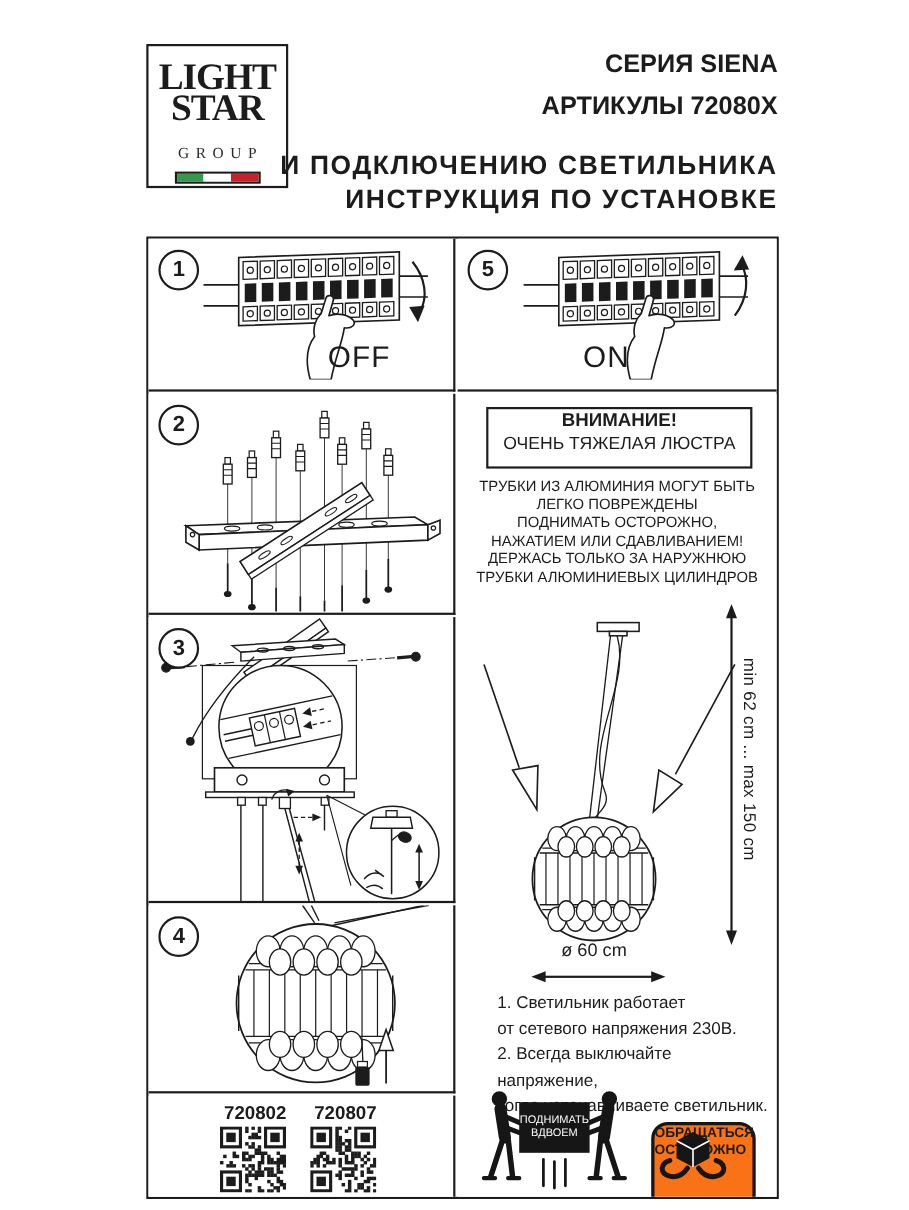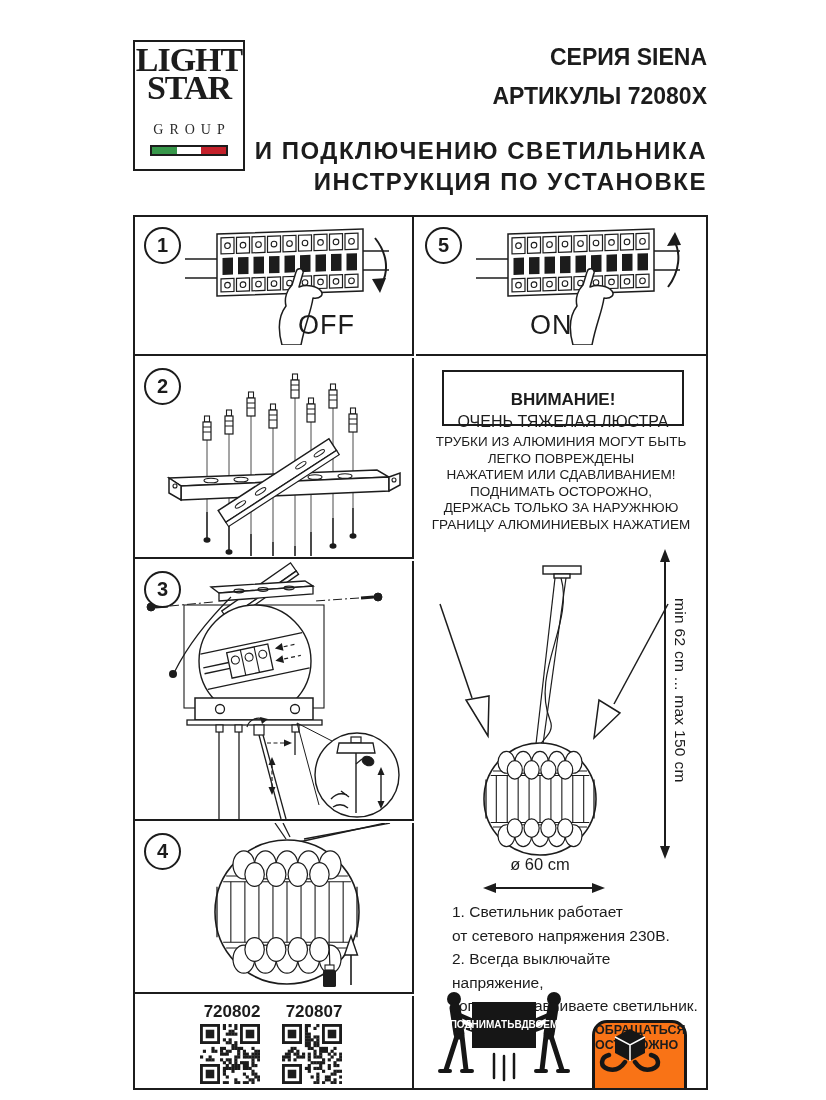--- a/index.html
+++ b/index.html
@@ -1,20 +1,20 @@
 <!DOCTYPE html>
 <html><head>
 <meta charset="utf-8">
 <style>
 *{margin:0;padding:0;box-sizing:border-box}
 html,body{width:826px;height:1100px;background:#fff}
 body{position:relative;font-family:"Liberation Sans",sans-serif;color:#1c1c1c;overflow:hidden}
 .page{position:absolute;inset:0}
 
-.logo{position:absolute;left:133px;top:40px;width:112px;height:131px;border:2px solid #1c1c1c;text-align:center;padding-top:4px;background:#fff}
+.logo{position:absolute;left:133px;top:40px;width:129px;height:131px;border:2px solid #1c1c1c;text-align:center;padding-top:15px;background:#fff}
 .logo-word{font-family:"Liberation Serif",serif;font-weight:bold;font-size:34px;line-height:28px;letter-spacing:-1px}
 .logo-group{font-family:"Liberation Serif",serif;font-size:14px;letter-spacing:6px;margin-top:20px;padding-left:6px;color:#2a2a2a}
 .logo-flag{width:78px;height:11px;border:2px solid #1c1c1c;margin:7px auto 0;display:flex}
 .logo-flag i{flex:1}
 .fg{background:#37974a}.fw{background:#fff}.fr{background:#c4212b}
 .head-right{position:absolute;right:119px;top:44px;text-align:right;font-weight:bold}
 .series{font-size:23px}
 .articles{font-size:23px;margin-top:12px}
 .doc-title{font-size:24px;margin-top:25px;line-height:31px;letter-spacing:1.5px}
 
@@ -36,38 +36,38 @@
 .c5 .switch-label{left:114px;top:93px}
 .fig2{left:8px;top:8px}
 .fig3{left:0;top:0}
 .fig4{left:0;top:0}
 
 .art{position:absolute;top:6px;width:70px;text-align:center;font-weight:bold;font-size:17px}
 .art1{left:62px}.art2{left:144px}
 .qr{position:absolute;top:28px;width:60px;height:60px}
 .qr1{left:65px}.qr2{left:147px}
 
-.warnbox{position:absolute;left:26px;top:12px;width:242px;height:56px;border:2px solid #1c1c1c;text-align:center;padding-top:18px}
+.warnbox{position:absolute;left:26px;top:12px;width:242px;height:56px;border:2px solid #1c1c1c;text-align:center;padding-top:0}
 .warn-title{font-size:17px;font-weight:bold}
 .warn-sub{font-size:16px;margin-top:3px}
 .warn-lines{position:absolute;left:0;top:76px;width:100%;text-align:center;font-weight:normal;font-size:13.5px;line-height:16.6px}
 .fig-ch{left:0;top:190px}
 .dimv{position:absolute;left:248px;top:203px;width:2px;height:286px;background:#1c1c1c}
 .tri{position:absolute;width:0;height:0}
 .tri-up{left:244px;top:191px;border-left:5px solid transparent;border-right:5px solid transparent;border-bottom:13px solid #1c1c1c}
 .tri-down{left:244px;top:488px;border-left:5px solid transparent;border-right:5px solid transparent;border-top:13px solid #1c1c1c}
 .dimv-label{position:absolute;left:255px;top:240px;writing-mode:vertical-rl;font-size:15.5px;letter-spacing:.3px}
 .dia-label{position:absolute;left:68px;top:497px;width:112px;text-align:center;font-size:16.5px}
 .dimh{position:absolute;left:78px;top:529px;width:100px;height:2px;background:#1c1c1c}
 .tri-left{left:67px;top:525px;border-top:5px solid transparent;border-bottom:5px solid transparent;border-right:13px solid #1c1c1c}
 .tri-right{left:176px;top:525px;border-top:5px solid transparent;border-bottom:5px solid transparent;border-left:13px solid #1c1c1c}
 .notes{position:absolute;left:36px;top:542px;font-size:15.5px;line-height:23.5px}
 .lift{position:absolute;left:20px;top:630px;width:150px;height:99px}
 .lift svg{position:absolute;left:0;top:0}
-.lift-box{position:absolute;left:36px;top:14px;width:64px;height:46px;background:#161616;color:#fff;display:flex;flex-direction:row;align-items:center;justify-content:center;font-weight:bold;font-size:10px;line-height:12.5px;text-align:center;z-index:2}
+.lift-box{position:absolute;left:36px;top:14px;width:64px;height:46px;background:#161616;color:#fff;display:flex;flex-direction:column;align-items:center;justify-content:center;font-weight:normal;font-size:10px;line-height:12.5px;text-align:center;z-index:2}
 .care{position:absolute;left:176px;top:662px;width:95px;height:95px;border:3px solid #161616;border-radius:15px;background:#f97316}
 .care svg{margin-top:4px}
 .care-text{font-weight:bold;font-size:12.5px;line-height:15px}
 </style>
 </head>
 <body>
 
 <div class="page">
 
   <div class="logo">
@@ -703,24 +703,24 @@
     </section>
 
     <section class="cell cr">
       <div class="warnbox">
         <div class="warn-title">ВНИМАНИЕ!</div>
         <div class="warn-sub">ОЧЕНЬ ТЯЖЕЛАЯ ЛЮСТРА</div>
       </div>
       <div class="warn-lines">
         <div>ТРУБКИ ИЗ АЛЮМИНИЯ МОГУТ БЫТЬ</div>
         <div>ЛЕГКО ПОВРЕЖДЕНЫ</div>
+        <div>ПОДНИМАТЬ ОСТОРОЖНО,</div>
         <div>НАЖАТИЕМ ИЛИ СДАВЛИВАНИЕМ!</div>
-        <div>ПОДНИМАТЬ ОСТОРОЖНО,</div>
         <div>ДЕРЖАСЬ ТОЛЬКО ЗА НАРУЖНЮЮ</div>
-        <div>ГРАНИЦУ АЛЮМИНИЕВЫХ НАЖАТИЕМ</div>
+        <div>ТРУБКИ АЛЮМИНИЕВЫХ ЦИЛИНДРОВ</div>
       </div>
 
       <svg class="fig-ch" width="294" height="330" viewBox="0 0 294 330">
         <g fill="#fff" stroke="#1c1c1c" stroke-width="1.4">
           <rect x="127" y="18" width="38" height="8"></rect>
           <rect x="138" y="26" width="16" height="4"></rect>
         </g>
         <g stroke="#1c1c1c" fill="none" stroke-width="1.2">
           <line x1="139" y1="30" x2="120" y2="196"></line>
           <line x1="150" y1="30" x2="127" y2="196"></line>

